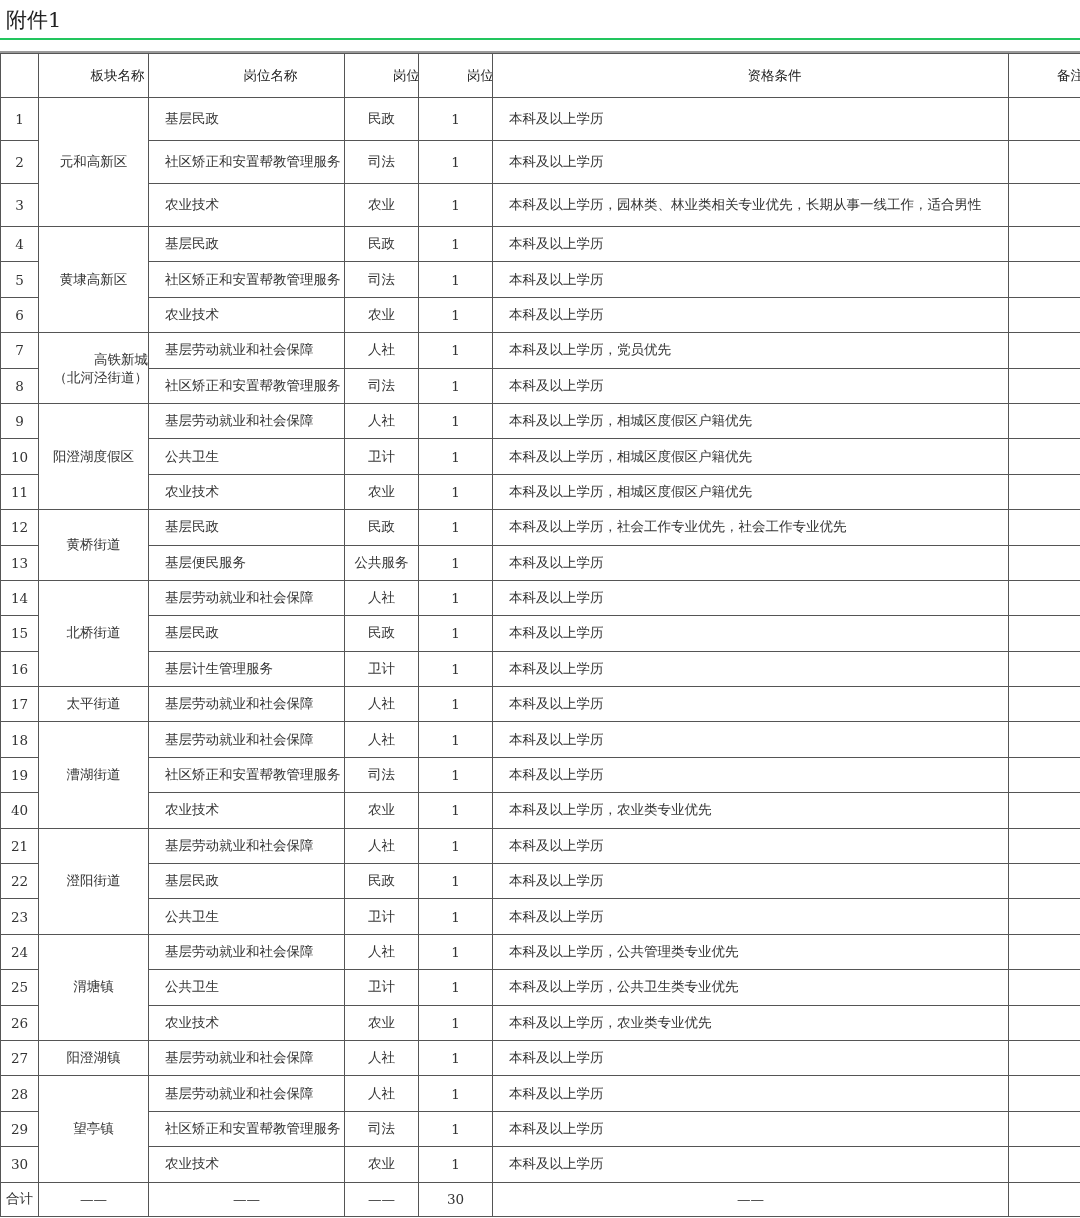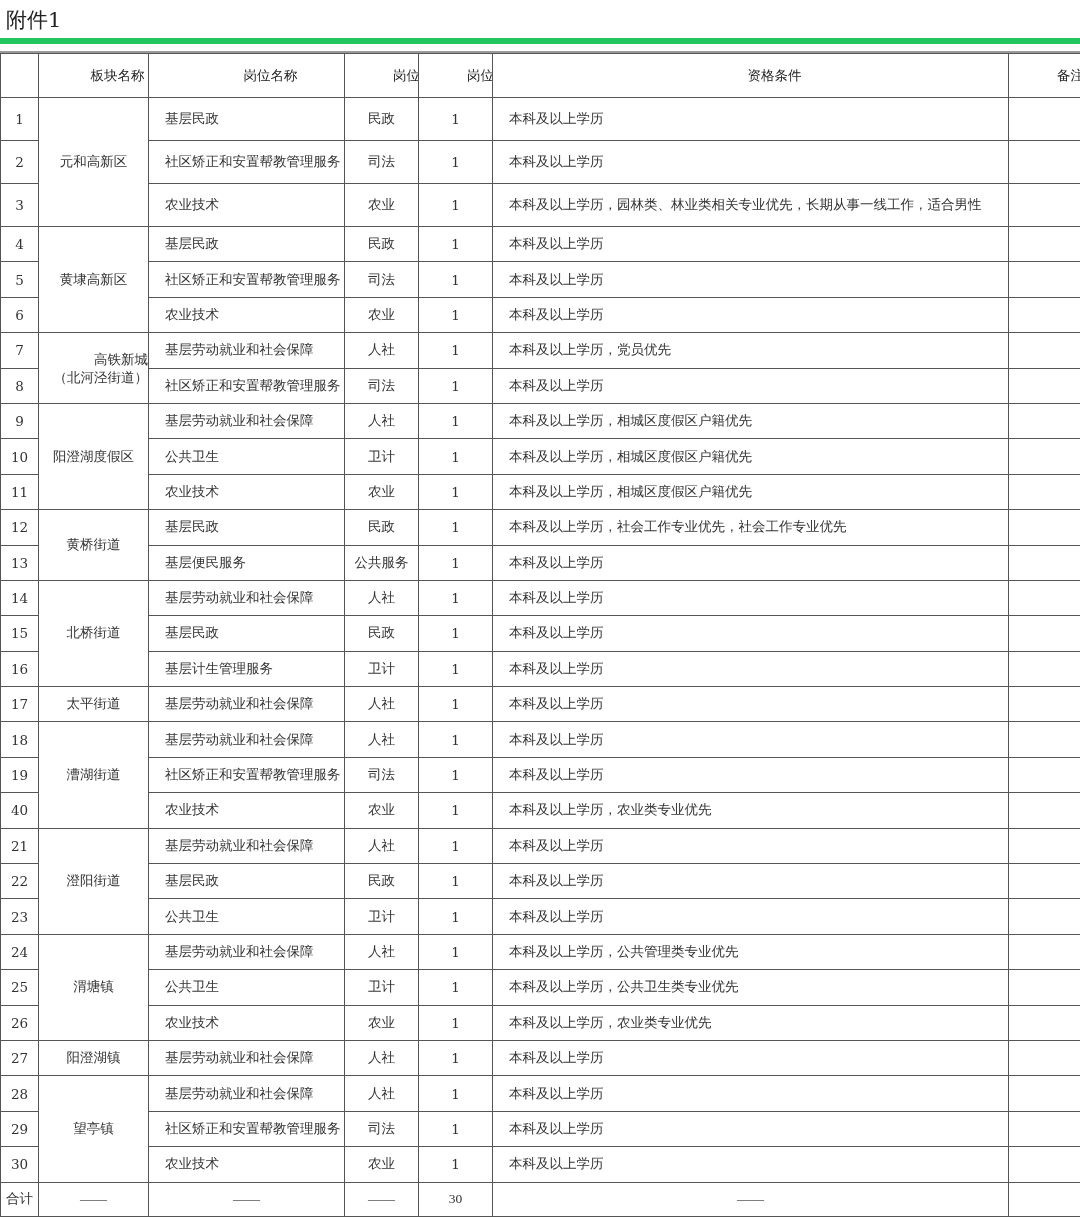--- a/index.html
+++ b/index.html
@@ -1,31 +1,31 @@
 <!DOCTYPE html>
 <html><head>
 <meta charset="utf-8">
 <style>
   html, body { margin:0; padding:0; background:#ffffff; }
   body { width:1080px; height:1218px; position:relative; overflow:hidden;
          font-family: "DejaVu Serif", "Liberation Serif", serif; color:#333; }
   .title-bar { position:absolute; left:0; top:0; width:1080px; height:38px;
-               border-bottom:6px solid #22c55e; }
+               border-bottom:2px solid #22c55e; }
   .title-label { position:absolute; left:6px; top:6px; font-size:21px; color:#222; }
   .title-text { position:absolute; left:112px; top:1px; font-size:27px; color:#222; letter-spacing:1px; }
   .gap-line { position:absolute; left:0; top:51px; width:1080px; height:2px; background:#9a9a9a; }
   table { position:absolute; left:0; top:53px; border-collapse:collapse; table-layout:fixed; width:1080px; }
   td, th { border:1px solid #555; padding:0; font-size:13.5px; font-weight:normal; color:#333;
            overflow:hidden; white-space:nowrap; }
   th { height:43px; font-weight:normal; text-align:center; color:#222; font-size:13.5px;padding-left:48px; }
   .c { text-align:center; }
   .l { text-align:left; padding-left:16px; }
   tr.tall td { height:42px; }
   tr.norm td { height:34.4px; }
-  tr.total td { height:33px;font-family:Liberation Serif, serif; }
+  tr.total td { height:33px; }
   table { border-left:1px solid #333; border-right:1px solid #333; }
 </style>
 </head>
 <body>
 
 <div class="title-bar">
   <span class="title-label">附件1</span>
 </div>
 <div class="gap-line"></div>
 

